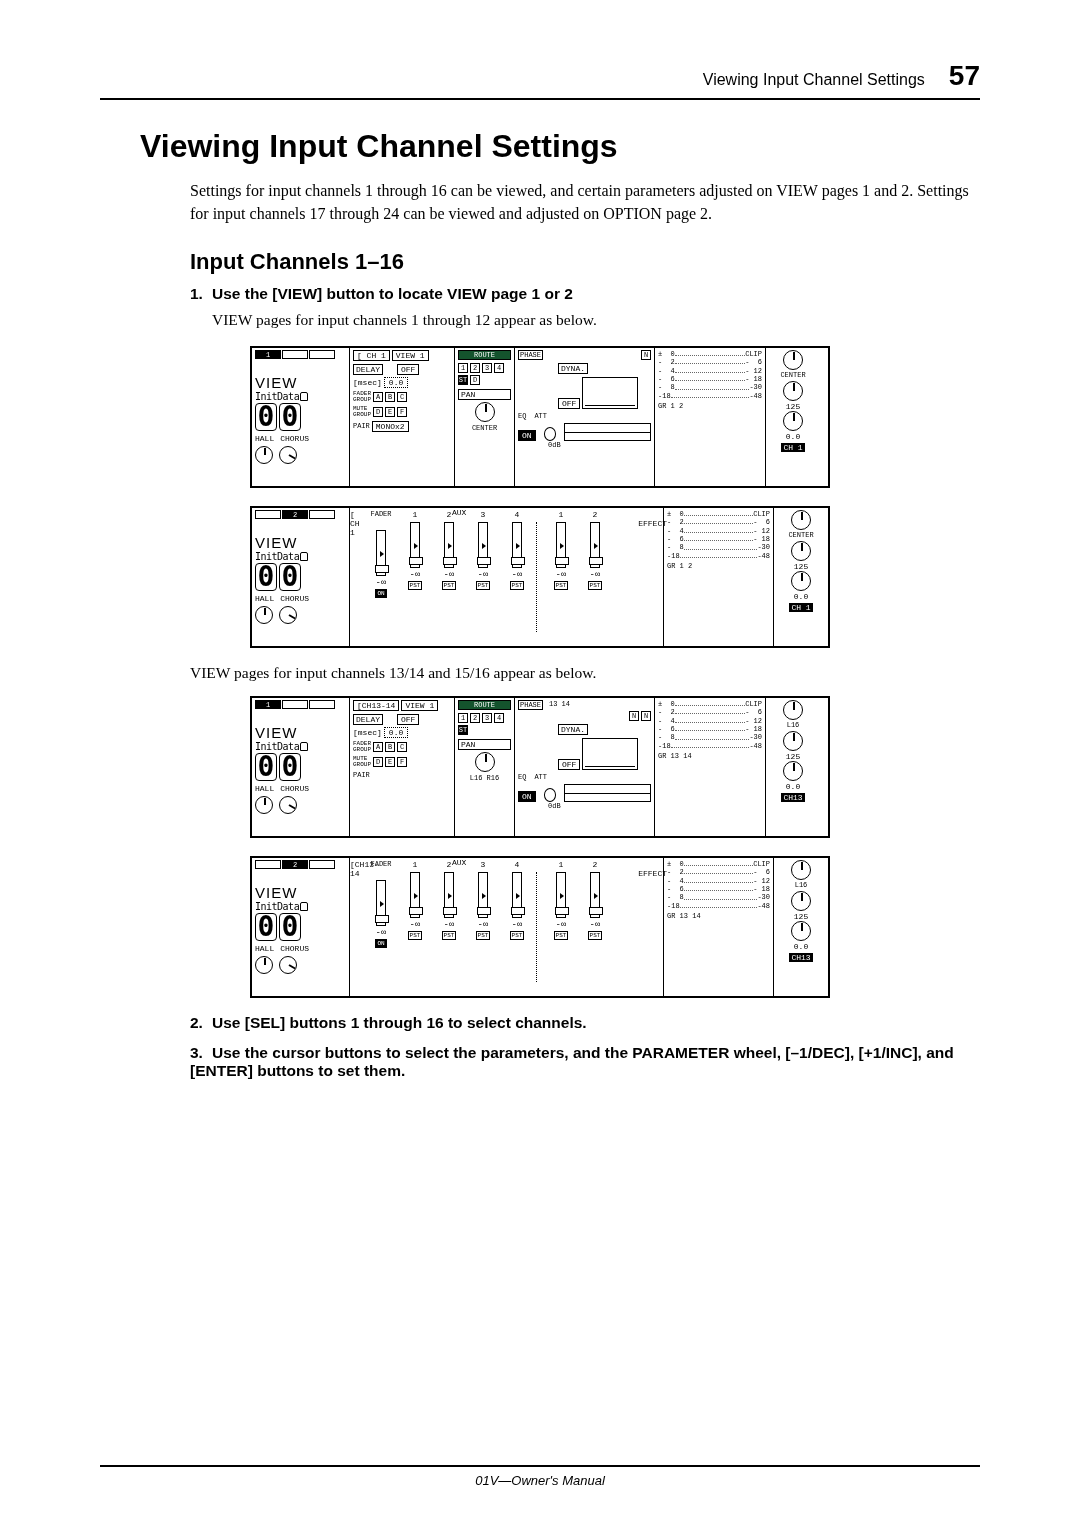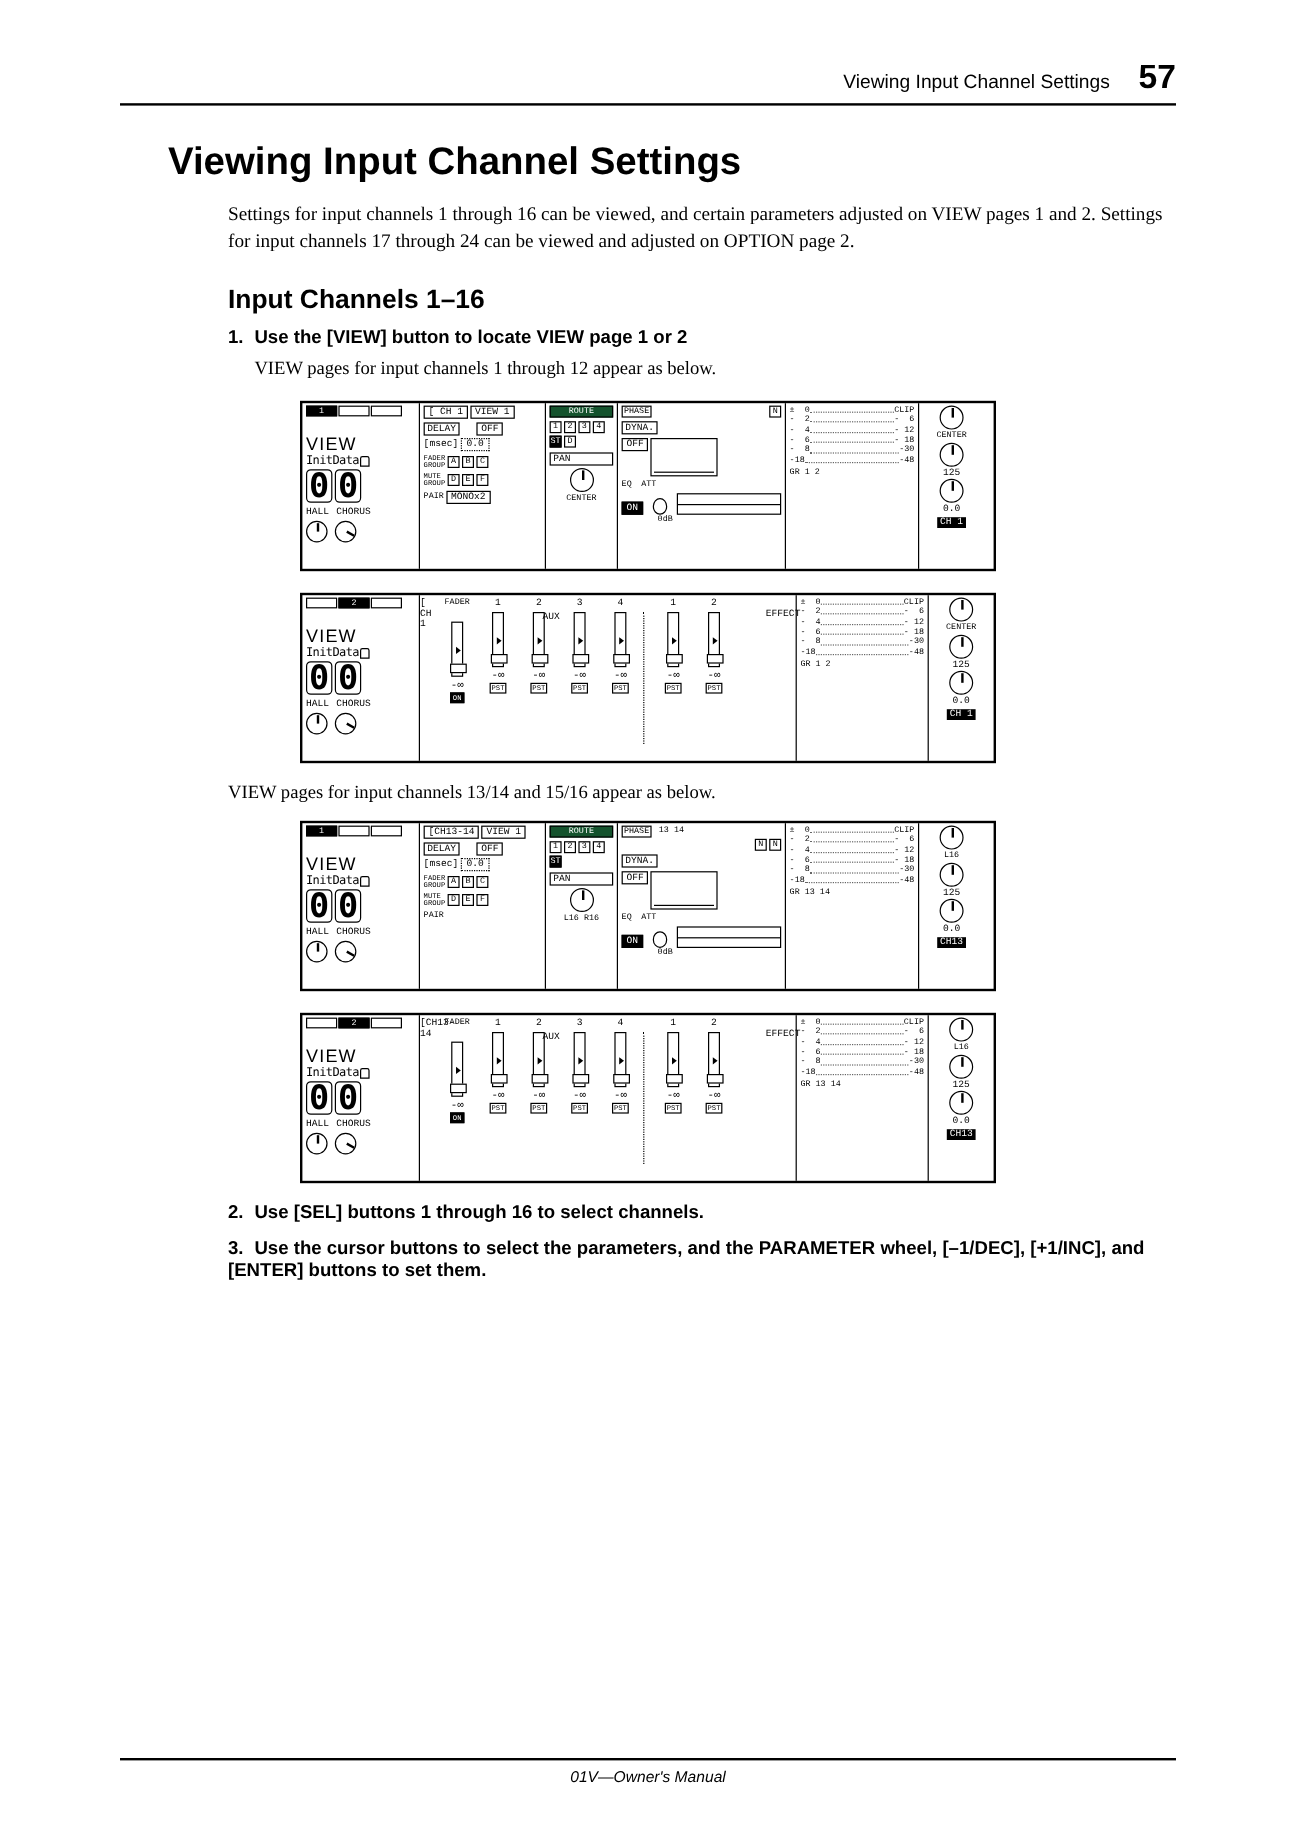--- a/index.html
+++ b/index.html
@@ -1,17 +1,17 @@
 <!DOCTYPE html>
 <html><head>
   <meta charset="utf-8">
   <style>
     * { margin: 0; padding: 0; box-sizing: border-box; }
     body { font-family: Georgia, 'Times New Roman', serif; background: white; width: 1080px; height: 1528px; position: relative; }
-    .page { padding: 48px 100px 40px 100px; }
+    .page { padding: 60px 100px 40px 100px; }
     .header { display: flex; justify-content: flex-end; align-items: baseline; border-bottom: 2px solid black; padding-bottom: 6px; margin-bottom: 28px; }
     .header-title { font-size: 16px; font-family: Arial, sans-serif; }
     .header-page { font-size: 28px; font-weight: bold; margin-left: 24px; font-family: Arial, sans-serif; }
     h1 { font-size: 32px; font-weight: bold; font-family: Arial, sans-serif; margin-bottom: 14px; margin-left: 40px; }
     .intro { font-size: 16px; margin-left: 90px; margin-bottom: 24px; line-height: 1.45; }
     h2 { font-size: 22px; font-weight: bold; font-family: Arial, sans-serif; margin-left: 90px; margin-bottom: 10px; }
     .step { margin-left: 90px; margin-bottom: 12px; }
     .step-line { font-family: Arial, sans-serif; font-size: 15.5px; font-weight: bold; margin-bottom: 6px; }
     .step-num { display: inline-block; width: 22px; }
     .step-desc { font-size: 15.5px; margin-left: 22px; line-height: 1.45; }
@@ -46,21 +46,21 @@
     .tiny-box { border: 1px solid black; width: 10px; height: 10px; font-size: 7px; display: flex; align-items: center; justify-content: center; }
     .lcd-route { width: 60px; }
     .route-header { border: 1px solid black; font-size: 7px; padding: 0 1px; text-align: center; background: #14532d; color: white; }
     .route-grid { display: flex; flex-wrap: wrap; gap: 2px; margin-top: 3px; }
     .pan-sec { margin-top: 4px; }
     .pan-knob { width: 20px; height: 20px; border: 1.5px solid black; border-radius: 50%; margin: 2px auto; position: relative; }
     .pan-knob::after { content: ''; position: absolute; width: 2px; height: 8px; background: black; left: 9px; top: 1px; }
     .pan-center { font-size: 7px; text-align: center; }
     .lcd-phase { width: 140px; }
     .phase-top { display: flex; gap: 2px; }
-    .dyna-row { display: flex; align-items: flex-start; margin-top: 3px; gap: 2px; }
+    .dyna-row { display: flex; align-items: flex-end; margin-top: 3px; gap: 2px; margin-left: 40px; }
     .graph-box { width: 56px; height: 32px; border: 1px solid black; position: relative; }
     .graph-line { position: absolute; bottom: 2px; left: 2px; right: 2px; height: 1px; background: black; }
     .eq-row { display: flex; align-items: flex-end; margin-top: 3px; gap: 8px; font-size: 7px; }
     .att-knob { width: 14px; height: 14px; border: 1px solid black; border-radius: 50%; }
     .eq-graph { width: 100px; height: 18px; border: 1px solid black; position: relative; }
     .eq-graph::after { content: ''; position: absolute; left: 0; right: 0; top: 50%; height: 1px; background: black; }
     .lcd-meter { width: 110px; border-right: none; }
     .meter-scale { font-size: 7px; line-height: 1.2; }
     .meter-line { display: flex; align-items: center; }
     .meter-dots { flex: 1; border-bottom: 1px dotted #666; height: 4px; }
@@ -75,21 +75,21 @@
     .fader-col { width: 34px; display: flex; flex-direction: column; align-items: center; }
     .fader-label { font-size: 7px; }
     .fader-num { font-size: 8px; height: 10px; }
     .mini-fader { width: 10px; height: 46px; border: 1px solid black; position: relative; margin-top: 2px; }
     .fader-cap { position: absolute; left: -2px; width: 14px; height: 8px; background: white; border: 1px solid black; }
     .fader-cap.bottom { bottom: 2px; }
     .fader-arrow { position: absolute; left: 3px; top: 20px; border-left: 4px solid black; border-top: 3px solid transparent; border-bottom: 3px solid transparent; }
     .fader-inf { font-size: 9px; margin-top: 2px; }
     .fader-btn { border: 1px solid black; font-size: 6px; padding: 0 1px; margin-top: 1px; }
     .fader-btn.on { background: black; color: white; }
-    .aux-header { position: absolute; top: 14px; left: 200px; font-size: 8px; display: flex; gap: 24px; justify-content: center; }
+    .aux-header { position: absolute; top: 0; left: 200px; font-size: 8px; display: flex; gap: 24px; justify-content: center; }
     .eff-header { position: absolute; top: 11px; right: 161px; font-size: 8px; }
     .mid-text { font-size: 15.5px; margin-left: 90px; margin-bottom: 14px; margin-top: 6px; }
     .footer { position: absolute; bottom: 40px; left: 100px; right: 100px; border-top: 2px solid black; padding-top: 6px; text-align: center; font-style: italic; font-size: 13px; font-family: Arial, sans-serif; }
   </style>
 </head>
 <body>
 
 <div class="page">
   <div class="header">
     <span class="header-title">Viewing Input Channel Settings</span>

